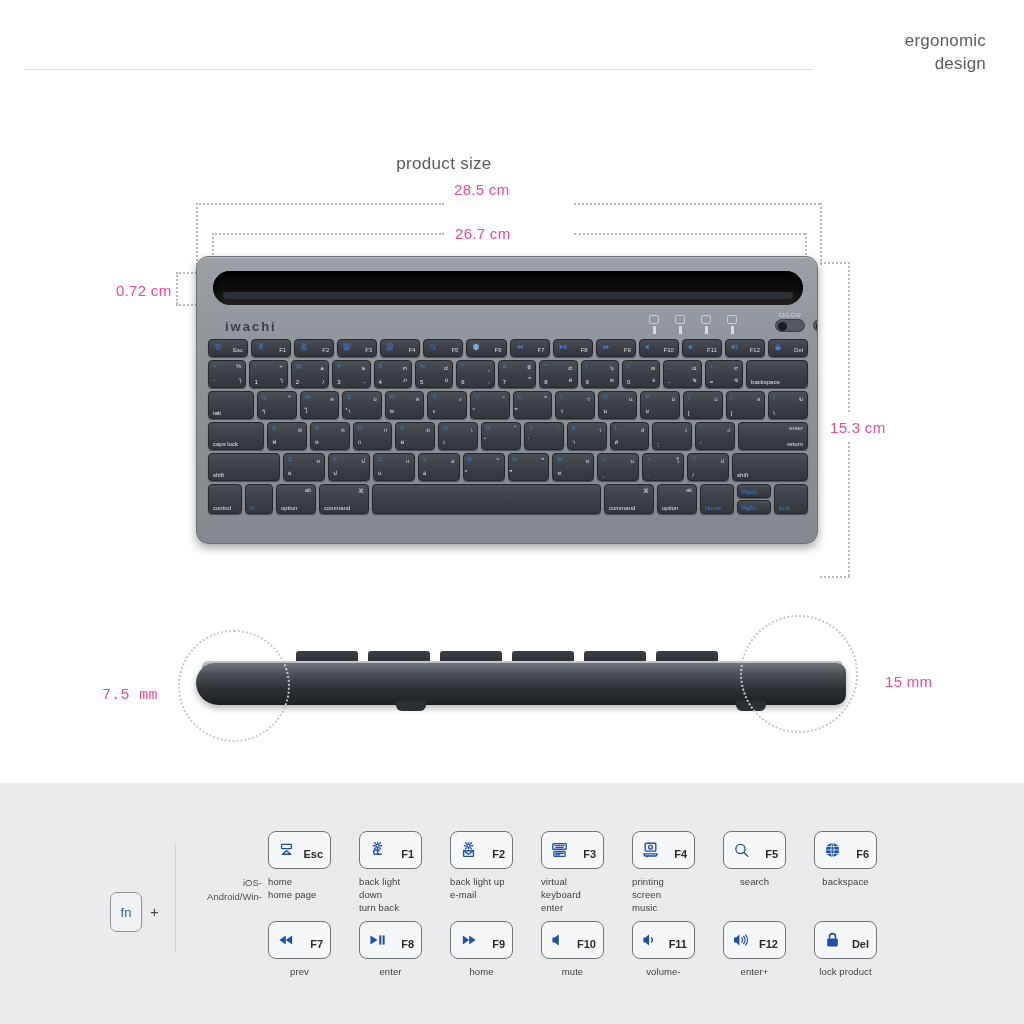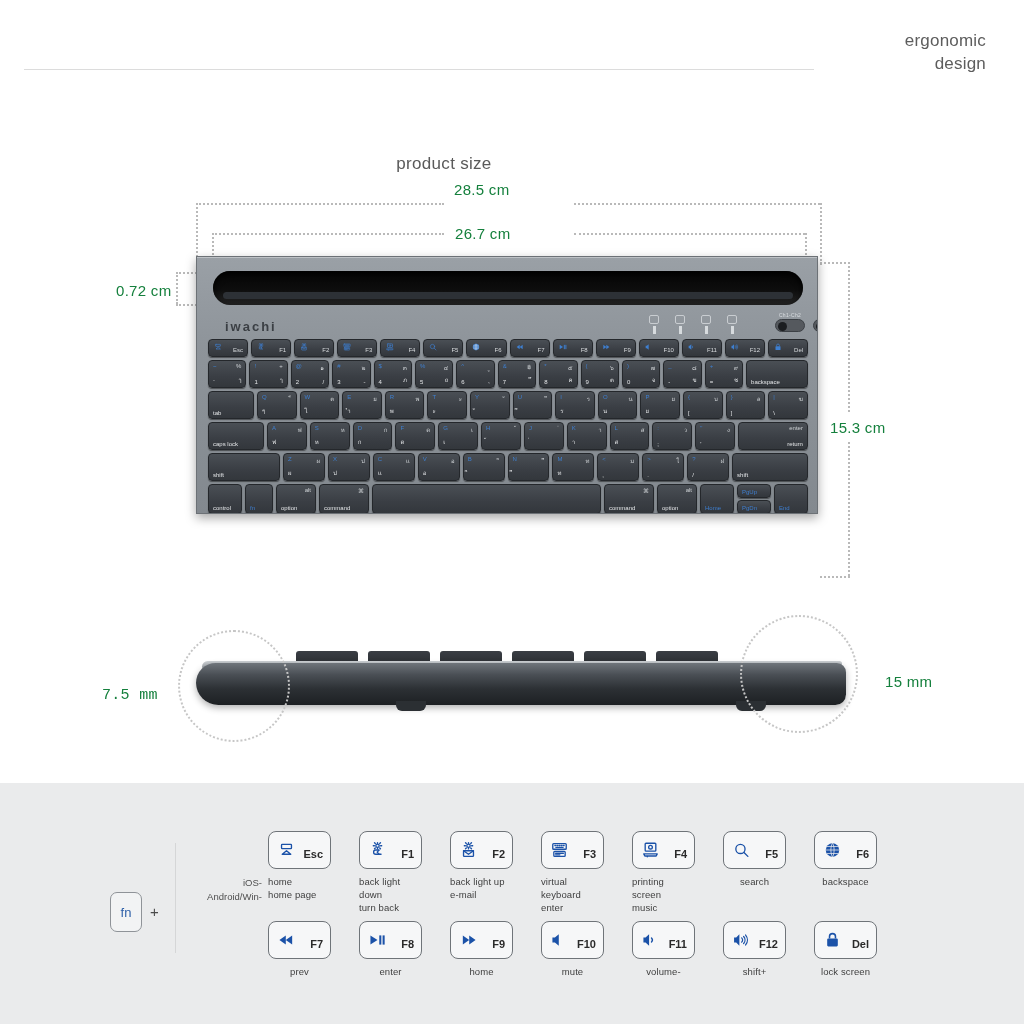--- a/index.html
+++ b/index.html
@@ -25,36 +25,36 @@
     position: absolute; left: 0; top: 58px; width: 1024px;
     text-align: center; font-size: 31px; font-weight: bold;
     color: #1c1c1c; letter-spacing: .5px;
   }
   .title-en {
     position: absolute; left: 0; top: 106px; width: 888px;
     text-align: center; font-size: 17px; color: #5a5a5a; letter-spacing: .3px; margin-top: 48px;
   }
 
   
-  .dim-label { position: absolute; font-size: 15px; color: #15803d; letter-spacing: .3px; white-space: nowrap; }
+  .dim-label { position: absolute; font-size: 15px; color: #ec4899; letter-spacing: .3px; white-space: nowrap; }
   .dot-h { position: absolute; height: 0; border-top: 2px dotted #b9b9b9; }
   .dot-v { position: absolute; width: 0; border-left: 2px dotted #b9b9b9; }
 
   .dim-outer-w { left: 454px; top: 181px; }
   .dim-inner-w { left: 455px; top: 225px; }
   .dim-left-h  { left: 116px; top: 282px; }
   .dim-right-h { left: 830px; top: 419px; }
   .dim-75mm    { left: 102px; top: 687px; font-family: Liberation Mono, monospace; }
   .dim-15mm    { left: 885px; top: 673px; }
 
   
   .kb {
     position: absolute; left: 196px; top: 256px;
-    width: 622px; height: 258px;
-    border-radius: 0;
+    width: 622px; height: 288px;
+    border-radius: 12px;
     background: linear-gradient(180deg,#9aa0a6 0%, #8e949a 35%, #83898f 100%);
     box-shadow: 0 4px 10px rgba(0,0,0,.35), inset 0 1px 0 rgba(255,255,255,.35);
     border: 1px solid #6c7176;
     overflow: hidden;
   }
   .kb-slot {
     position: absolute; left: 16px; top: 14px; width: 590px; height: 34px;
     border-radius: 17px;
     background: linear-gradient(180deg,#050505 0%, #0d0d0d 55%, #242424 100%);
     box-shadow: inset 0 3px 6px rgba(0,0,0,.9);
@@ -921,33 +921,33 @@
           <div class="lg-key">
             <span class="lg-icon">
               <svg width="17" height="17" viewBox="0 0 24 24" fill="#1b52a8">
                 <path d="M9 4L4.5 8.5H1.5v7h3L9 20z"></path>
                 <path d="M12.2 9a4 4 0 0 1 0 6M15 7a7.5 7.5 0 0 1 0 10M17.8 5a11 11 0 0 1 0 14" stroke="#1b52a8" stroke-width="1.8" fill="none" stroke-linecap="round"></path>
               </svg>
             </span>
             <span class="lg-fk">F12</span>
           </div>
           <div class="lg-cap center">
-            <div>shift+</div>
+            <div>enter+</div>
           </div>
         </div>
         <div class="lg-item">
           <div class="lg-key">
             <span class="lg-icon">
               <svg width="17" height="17" viewBox="0 0 24 24" fill="#1b52a8">
                 <rect x="4.5" y="10" width="15" height="11" rx="1.6"></rect>
                 <path d="M7.8 10V7.2a4.2 4.2 0 0 1 8.4 0V10" stroke="#1b52a8" stroke-width="2.2" fill="none"></path>
               </svg>
             </span>
             <span class="lg-fk">Del</span>
           </div>
           <div class="lg-cap center">
-            <div>lock screen</div>
+            <div>lock product</div>
           </div>
         </div>
       </div>
   </div>
 
 </div>
 
 </body></html>

